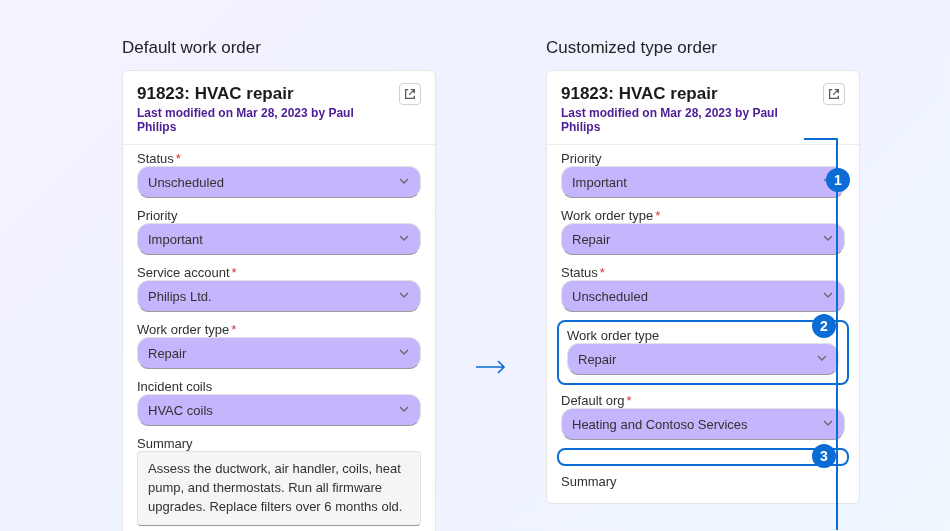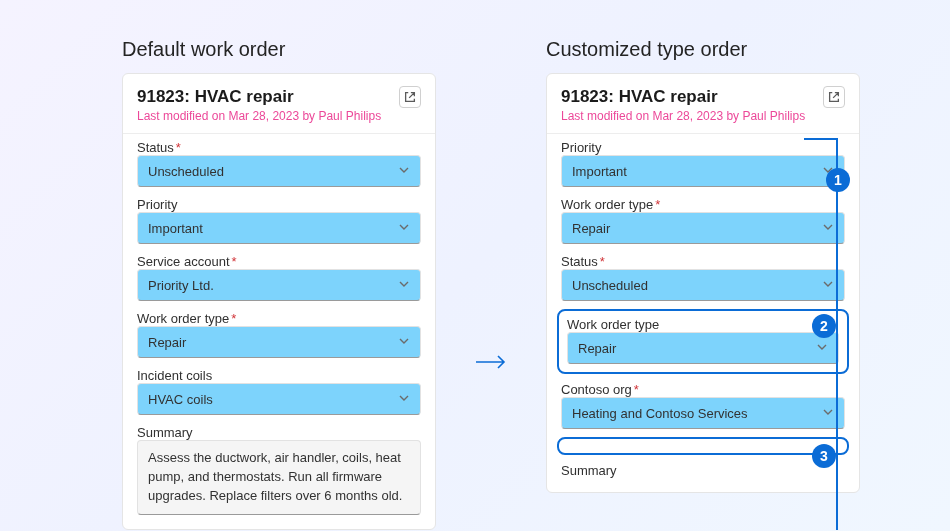--- a/index.html
+++ b/index.html
@@ -12,58 +12,58 @@
       position: relative;
     }
     .stage {
       display: flex;
       align-items: flex-start;
       gap: 38px;
       padding: 38px 0 0 122px;
       position: relative;
     }
     .column { display: flex; flex-direction: column; gap: 10px; }
-    .col-title { font-size: 20px; font-weight: 400; color: #242424; margin-bottom: 2px; }
+    .col-title { font-size: 17px; font-weight: 400; color: #242424; margin-bottom: 2px; }
     .card {
       width: 314px;
       background: #ffffff;
       border: 1px solid #e5e5e5;
       border-radius: 6px;
       overflow: hidden;
     }
     .card-header {
       padding: 12px 14px 10px 14px;
       border-bottom: 1px solid #ededed;
       display: flex;
       align-items: flex-start;
       justify-content: space-between;
       gap: 16px;
     }
     .head-text { flex:1; }
     .card-title { font-size: 17px; font-weight: 700; color: #1b1b1b; line-height: 1.25; }
-    .card-sub { font-size: 12px; color: #ec4899; margin-top: 2px; }
+    .card-sub { font-size: 12px; color: #4c1d95; margin-top: 2px; font-weight: bold; }
     .pop-icon {
       width: 22px; height: 22px;
       display:flex; align-items:center; justify-content:center;
       color:#5b5b5b;
       border:1px solid #d0d0d0;
       border-radius:4px;
     }
     .card-body { padding: 6px 14px 14px 14px; display: flex; flex-direction: column; gap: 10px; }
     .field { display: flex; flex-direction: column; gap: 0; position: relative; }
     .field-label { font-size: 13px; color: #303030; font-weight: 400; }
     .req { color: #d13438; margin-left: 2px; }
     .select {
       display: flex; align-items: center; justify-content: space-between;
       height: 32px;
       padding: 0 10px;
-      background: #7dd3fc;
+      background: #c4b5fd;
       border: 1px solid #e2e2e2;
       border-bottom: 1px solid #9a9a9a;
-      border-radius: 4px;
+      border-radius: 12px;
       font-size: 13px;
       color: #323232;
     }
     .chev { color: #6b6b6b; }
     .textarea {
       background: #f5f5f5;
       border: 1px solid #e2e2e2;
       border-bottom: 1px solid #9a9a9a;
       border-radius: 4px;
       padding: 8px 10px;
@@ -133,21 +133,21 @@
             <span>Important</span>
             <span class="chev"><svg width="12" height="12" viewBox="0 0 12 12">
                   <path d="M2 4l4 4 4-4" fill="none" stroke="currentColor" stroke-width="1.4"></path>
                 </svg></span>
           </div>
         </div>
 
         <div class="field">
           <div class="field-label"><span>Service account</span><span class="req">*</span></div>
           <div class="select">
-            <span>Priority Ltd.</span>
+            <span>Philips Ltd.</span>
             <span class="chev"><svg width="12" height="12" viewBox="0 0 12 12">
                   <path d="M2 4l4 4 4-4" fill="none" stroke="currentColor" stroke-width="1.4"></path>
                 </svg></span>
           </div>
         </div>
 
         <div class="field">
           <div class="field-label"><span>Work order type</span><span class="req">*</span></div>
           <div class="select">
             <span>Repair</span>
@@ -233,21 +233,21 @@
             <div class="select">
               <span>Repair</span>
               <span class="chev"><svg width="12" height="12" viewBox="0 0 12 12">
                     <path d="M2 4l4 4 4-4" fill="none" stroke="currentColor" stroke-width="1.4"></path>
                   </svg></span>
             </div>
           </div>
         </div>
 
         <div class="field">
-          <div class="field-label"><span>Contoso org</span><span class="req">*</span></div>
+          <div class="field-label"><span>Default org</span><span class="req">*</span></div>
           <div class="select">
             <span>Heating and Contoso Services</span>
             <span class="chev"><svg width="12" height="12" viewBox="0 0 12 12">
                   <path d="M2 4l4 4 4-4" fill="none" stroke="currentColor" stroke-width="1.4"></path>
                 </svg></span>
           </div>
         </div>
 
         <div class="hl-field">
           <div class="field">

